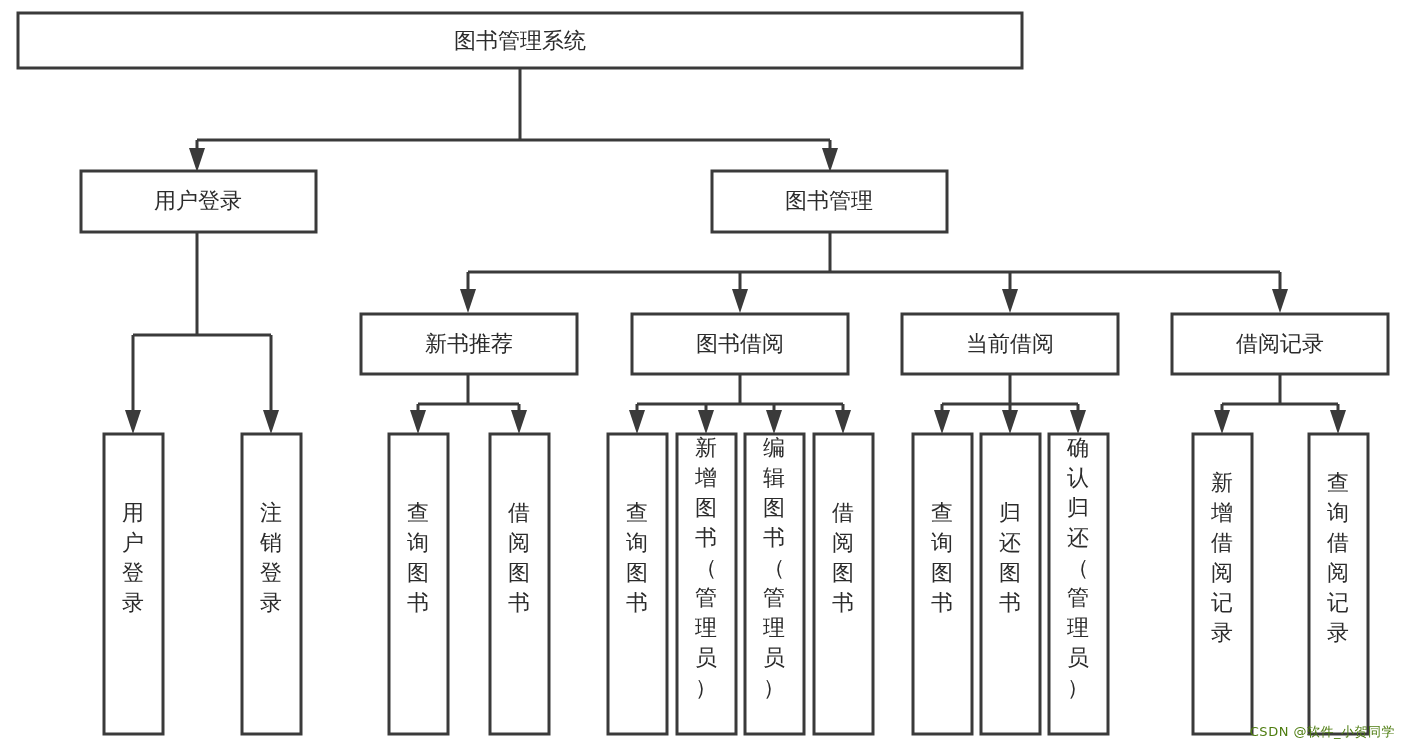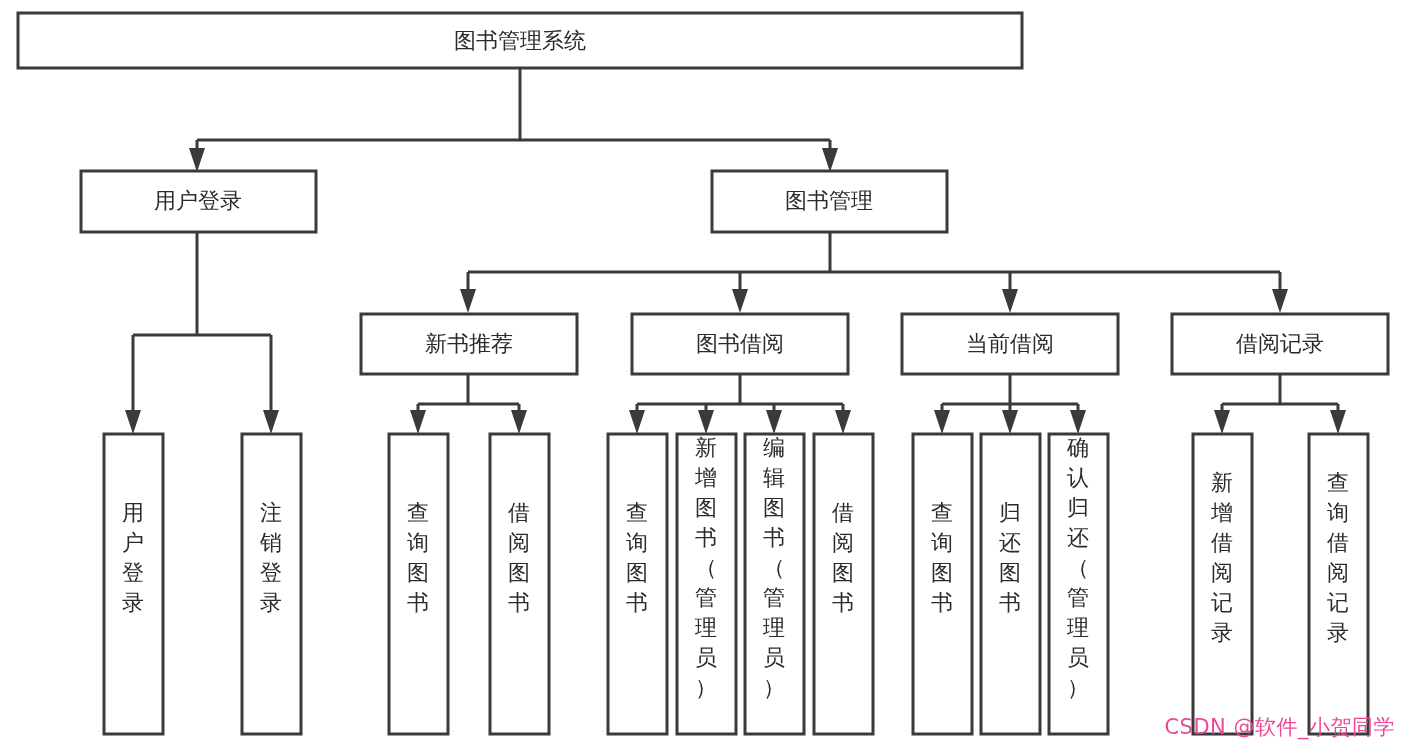--- a/index.html
+++ b/index.html
@@ -46,22 +46,22 @@
   }
   .arrow-head {
     fill: #3a3a3a;
     stroke: none;
   }
   .watermark {
     position: absolute;
     right: 10px;
     bottom: 6px;
     font-family: "DejaVu Sans", "Liberation Sans", sans-serif;
-    font-size: 21px;
-    color: #ec4899;
+    font-size: 13px;
+    color: #4d7c0f;
     white-space: nowrap;
     letter-spacing: 0.5px;
   }
 </style>
 </head>
 <body>
 
 <svg id="diagram" viewBox="0 0 1405 747" xmlns="http://www.w3.org/2000/svg">
 
   <g>

